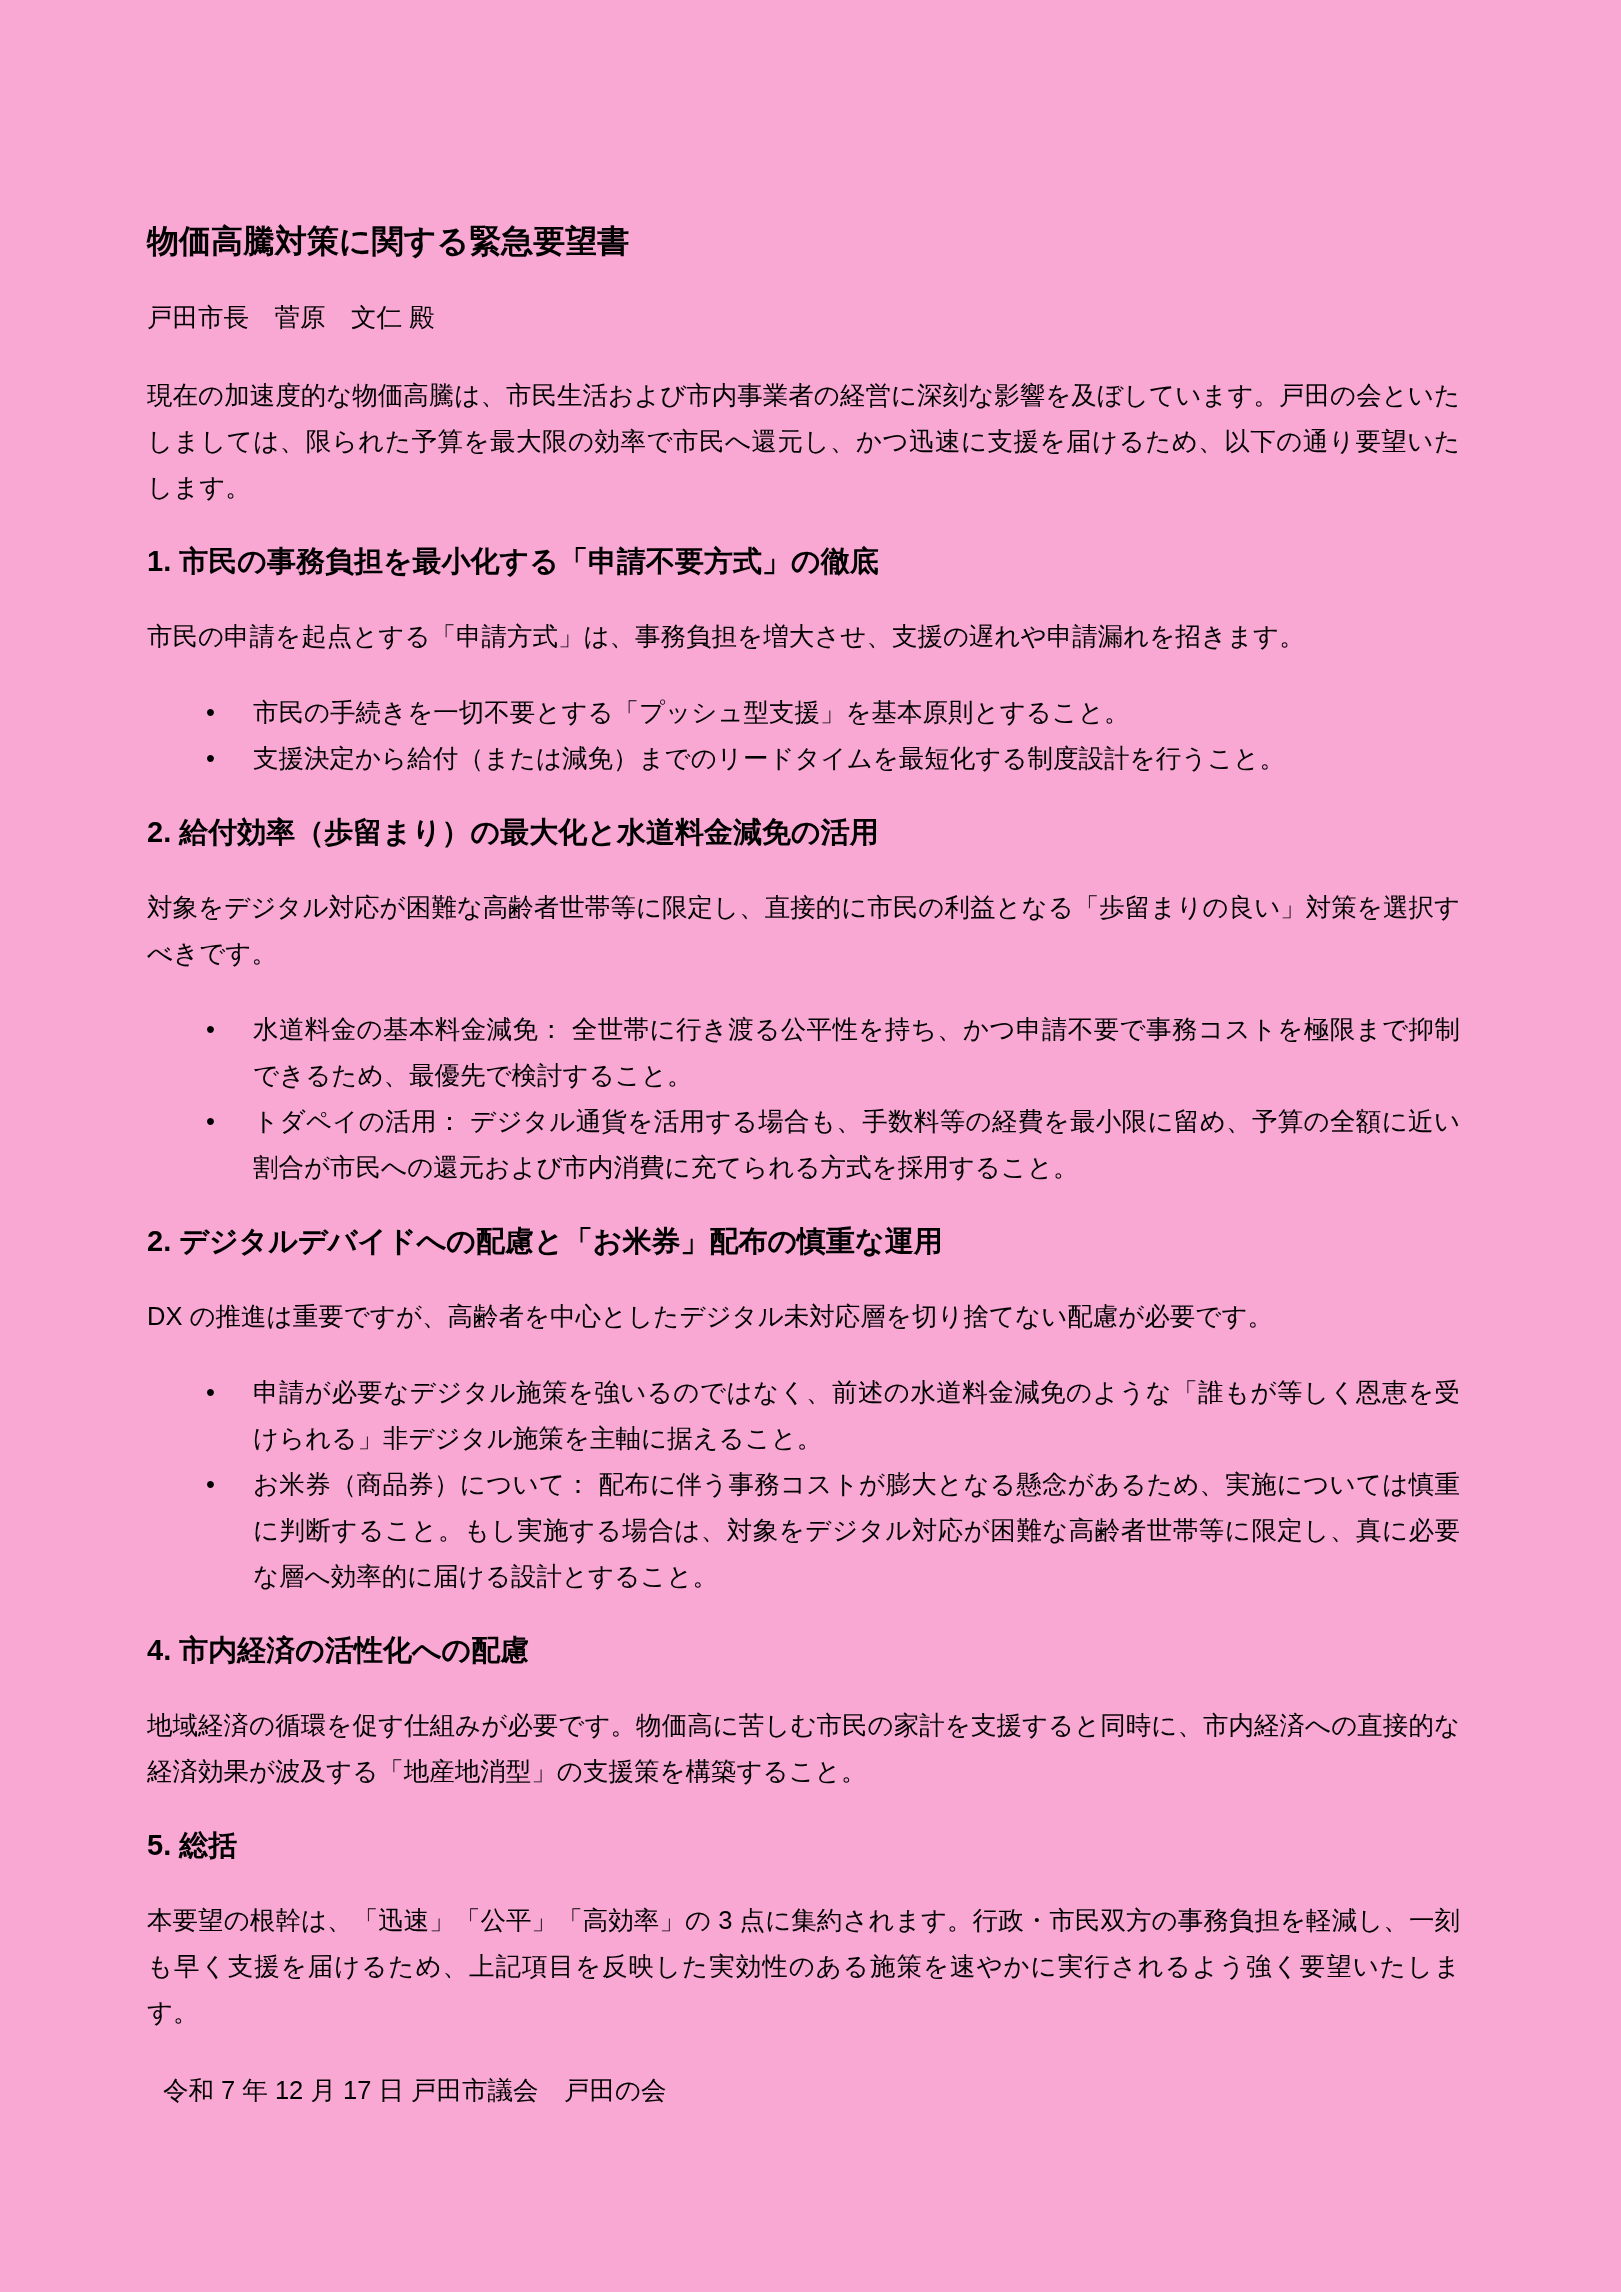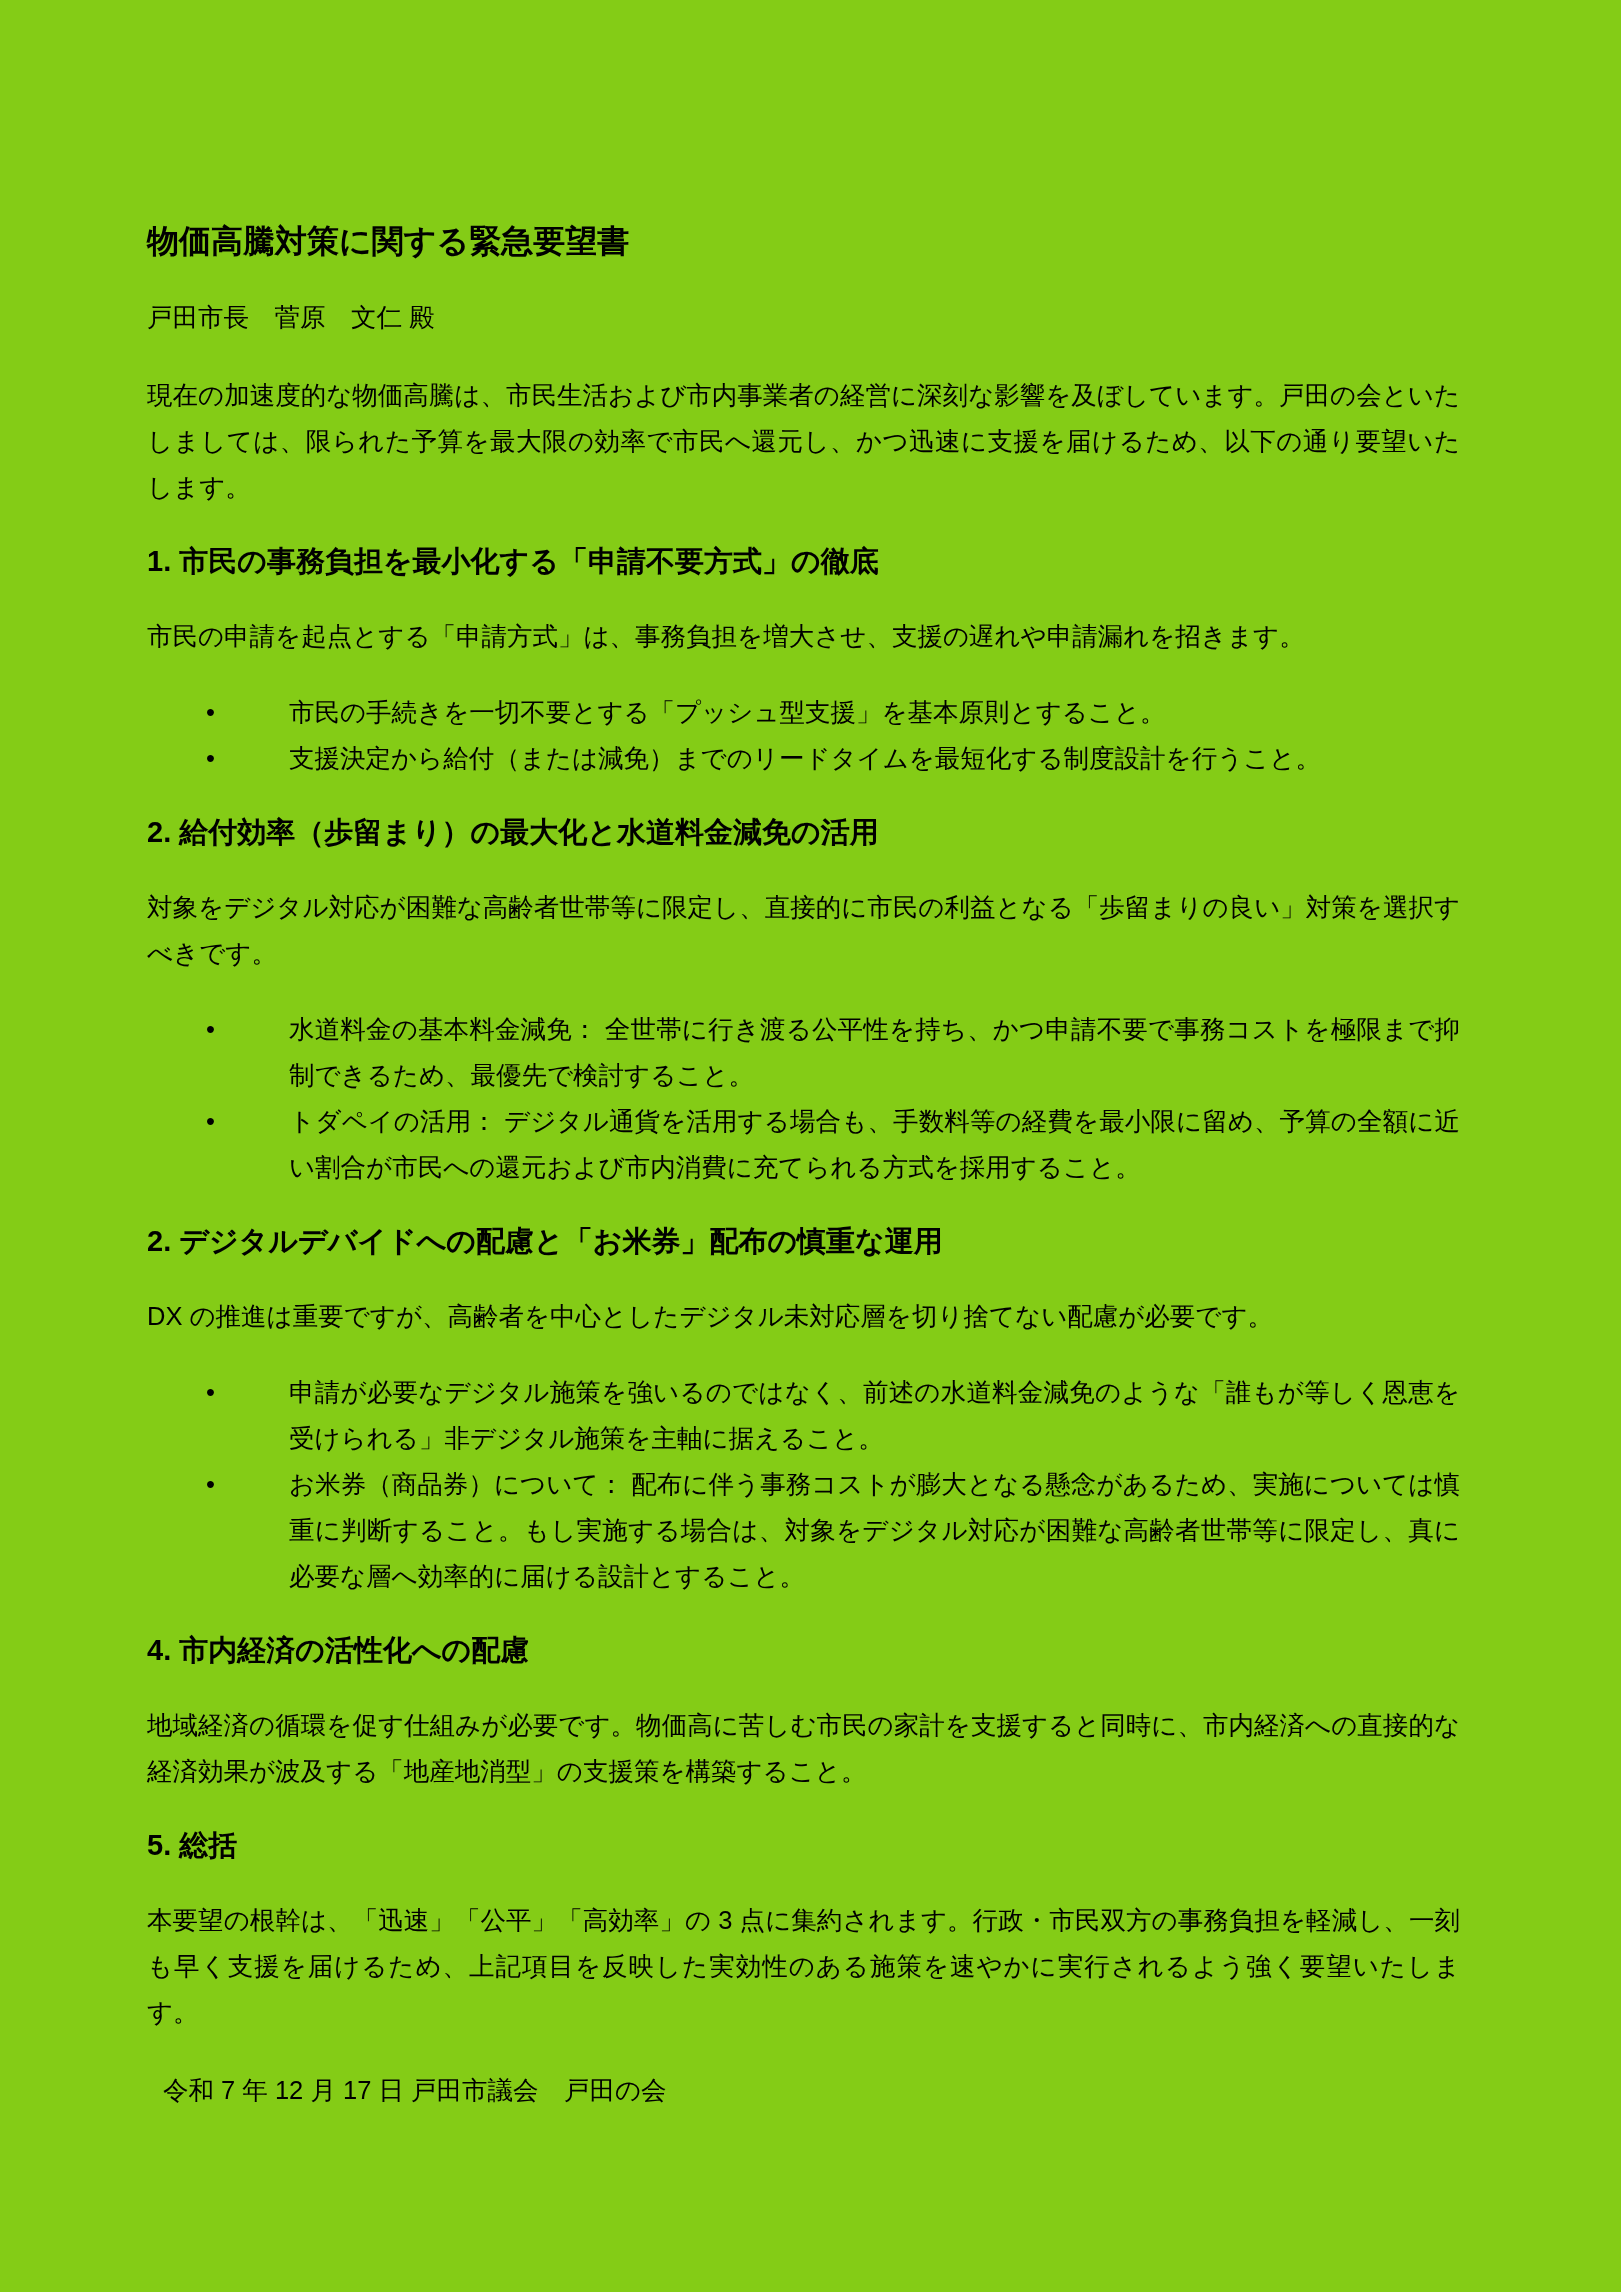--- a/index.html
+++ b/index.html
@@ -1,20 +1,20 @@
 <!DOCTYPE html>
 <html lang="ja"><head>
 <meta charset="utf-8">
 <style>
   html, body { margin: 0; padding: 0; background: #ffffff; }
   .page {
     box-sizing: border-box;
     width: 1621px;
     min-height: 2293px;
-    background: #84cc16;
+    background: #f9a8d4;
     color: #000000;
     font-family: "Liberation Sans", sans-serif;
     font-size: 25.5px;
     line-height: 46px;
     padding: 220px 161px 59px 147px;
     overflow: hidden;
   }
   .doc-title {
     font-size: 32px;
     line-height: 43px;
@@ -33,21 +33,21 @@
     font-weight: 700;
     margin: 32px 0 0;
   }
   .bullets {
     list-style: none;
     margin: 30px 0 0;
     padding: 0 0 0 59px;
   }
   .li { display: flex; }
   .marker { flex: 0 0 47px; }
-  .txt { flex: 1 1 auto; text-align: justify; margin-left: 36px; }
+  .txt { flex: 1 1 auto; text-align: justify; }
   .date-line { text-align: left; margin-left: 16px; }
 </style>
 </head>
 <body>
 
 <main class="page">
 
   <h1 class="doc-title">物価高騰対策に関する緊急要望書</h1>
 
   <p class="addressee">戸田市長　菅原　文仁 殿</p>

